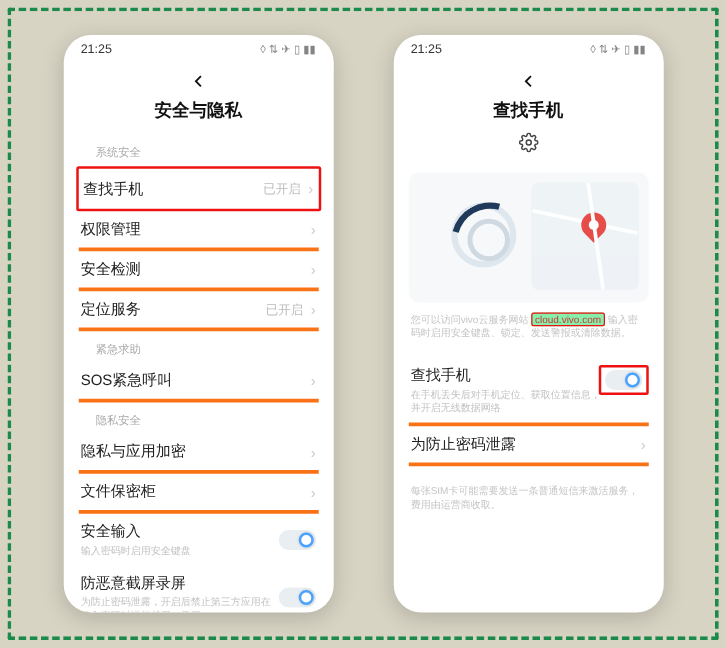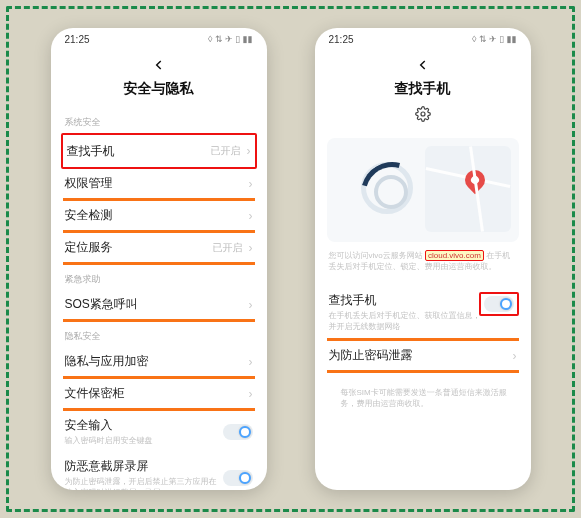--- a/index.html
+++ b/index.html
@@ -53,21 +53,21 @@
     flex-direction: column;
   }
   .hdr .title { font-size: 14px; font-weight: 600; color: #111; flex: 1; }
   .back {
     width: 14px; height: 14px;
     display: flex; align-items: center; justify-content: center;
     color: #111;
   }
   .gear { width: 16px; height: 16px; color: #444; }
   .content { flex: 1; padding: 0 12px; overflow: hidden; }
-  .section-label { font-size: 9px; color: #aaa; margin: 8px 0 4px 2px; }
+  .section-label { font-size: 9px; color: #aaa; margin: 8px 0 4px 14px; }
   .row {
     display: flex;
     align-items: center;
     justify-content: space-between;
     min-height: 32px;
     padding: 6px 2px;
     border-bottom: 3px solid #f97316;
   }
   .row:last-child { border-bottom: none; }
   .row .lbl { font-size: 12px; color: #222; }
@@ -163,33 +163,32 @@
     border-radius: 50%;
     left: 6px; top: 6px;
   }
   .microtext {
     font-size: 8px;
     color: #c4c4c4;
     line-height: 1.4;
     margin: 4px 2px 10px 2px;
   }
   .microtext .hl {
-    background: #fef9c3;
+    background: #86efac;
     border: 1px solid #e11;
     color: #c33;
     padding: 0 2px;
     border-radius: 2px;
   }
   .foot {
     font-size: 8px;
     color: #c4c4c4;
     line-height: 1.4;
     margin-top: 14px;
     padding: 0 2px;
-    margin-left: 12px;
   }
 </style>
 </head>
 <body>
 
 <div class="dashed-border"></div>
 
 <div class="phones">
 
   <div class="phone">
@@ -299,21 +298,21 @@
       <div class="hero">
         <div class="ring"></div>
         <div class="map">
           <div class="pin"></div>
         </div>
       </div>
 
       <div class="microtext">
         <span>您可以访问vivo云服务网站</span>
         <span class="hl">cloud.vivo.com</span>
-        <span>在手机丢失后对手机定位、锁定、费用由运营商收取。</span>
+        <span>输入密码时启用安全键盘、锁定、发送警报或清除数据。</span>
       </div>
 
       <div class="row" style="align-items:flex-start;padding-top:10px">
         <div class="left">
           <span class="lbl">查找手机</span>
           <span class="desc">在手机丢失后对手机定位、获取位置信息，并开启无线数据网络</span>
         </div>
         <span class="redbox" style="padding:2px 3px">
           <span class="toggle" style="display:block"></span>
         </span>

